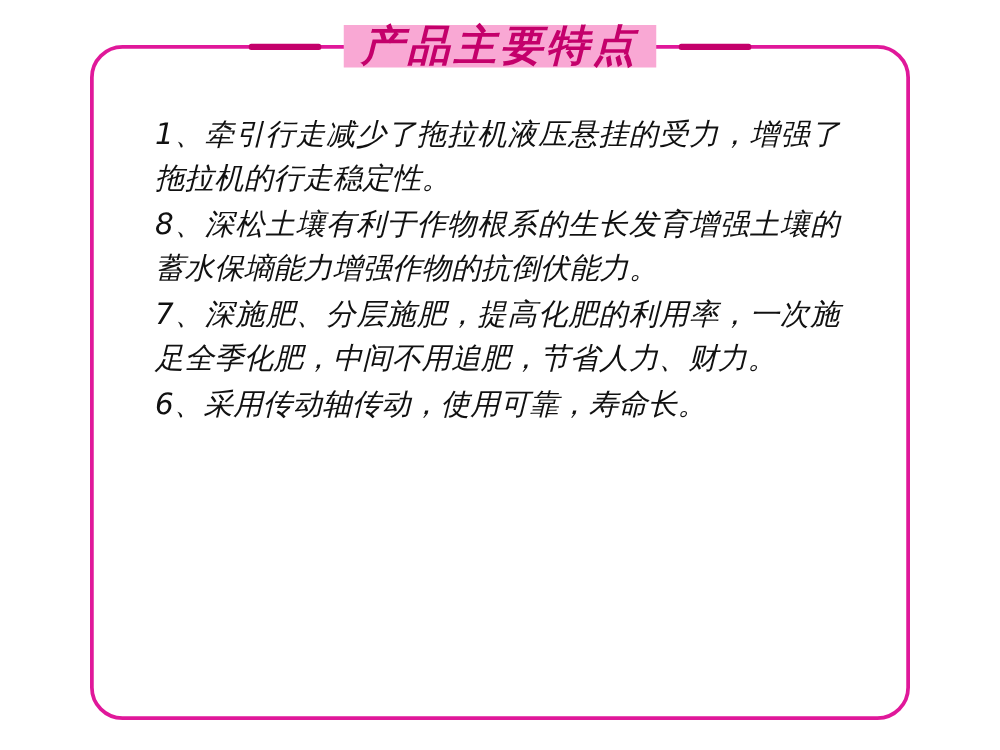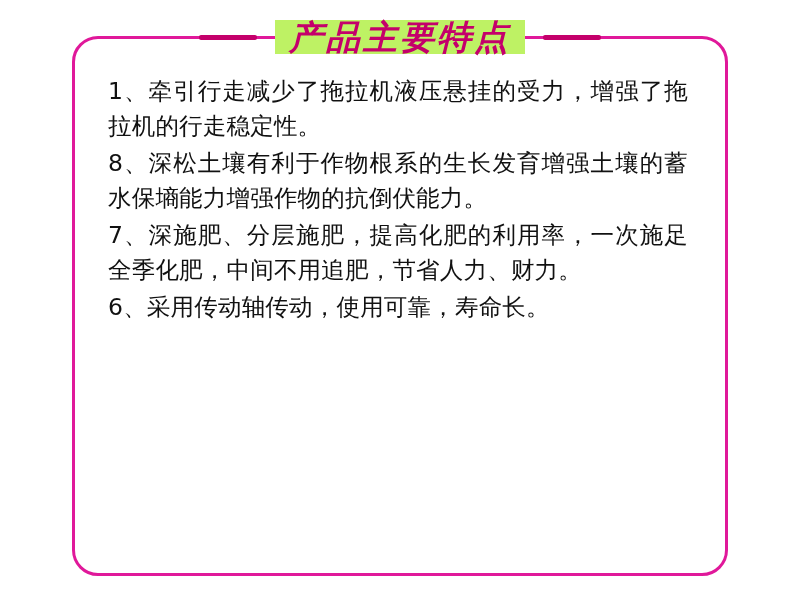--- a/index.html
+++ b/index.html
@@ -53,39 +53,40 @@
     border-radius: 2px;
   }
 
   .title-text {
     font-family: "DejaVu Serif", "Liberation Serif", serif;
     font-size: 34px;
     font-weight: bold;
     font-style: italic;
     color: #c4006b;
     letter-spacing: 3px;
-    background: #bef264;
+    background: #f9a8d4;
     padding: 0 14px;
     line-height: 1;
     white-space: nowrap;
   }
 
   .content {
     position: absolute;
     left: 108px;
     top: 74px;
     width: 580px;
     height: 492px;
     box-sizing: border-box;
   }
 
   .feature-list {
     list-style: none;
-    margin: 0;
+    margin: 16px;
     padding: 0;
+    font-style: italic;
   }
 
   .feature-item {
     font-family: "DejaVu Sans", "Liberation Sans", sans-serif;
     font-size: 23.5px;
     line-height: 35px;
     color: #111111;
     margin: 0 0 2px 0;
     text-align: justify;
     text-justify: inter-ideograph;

